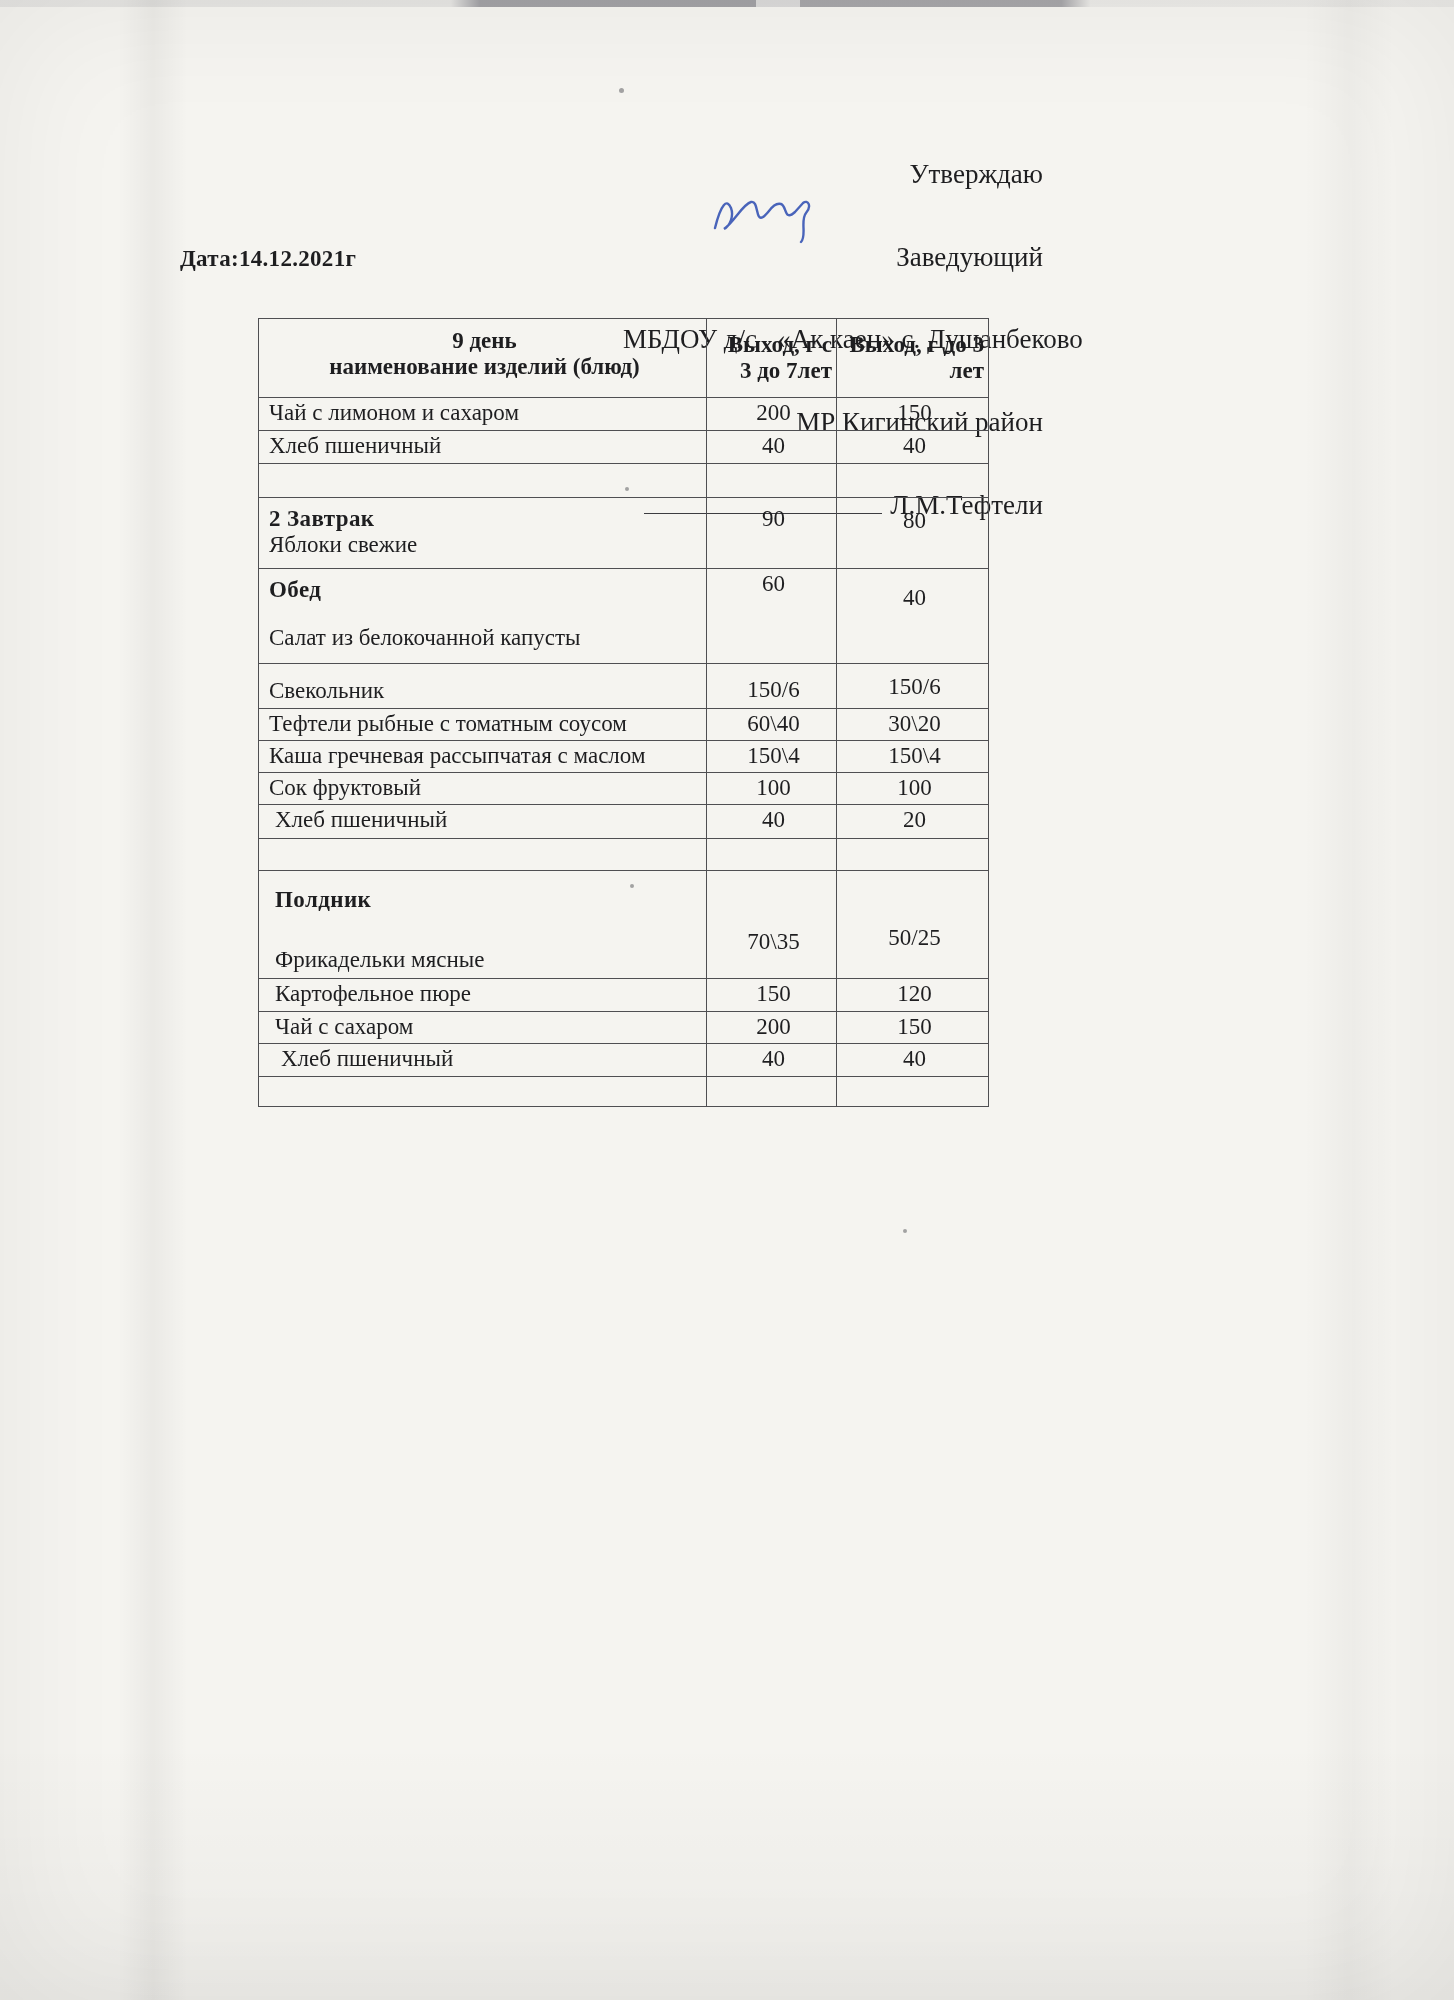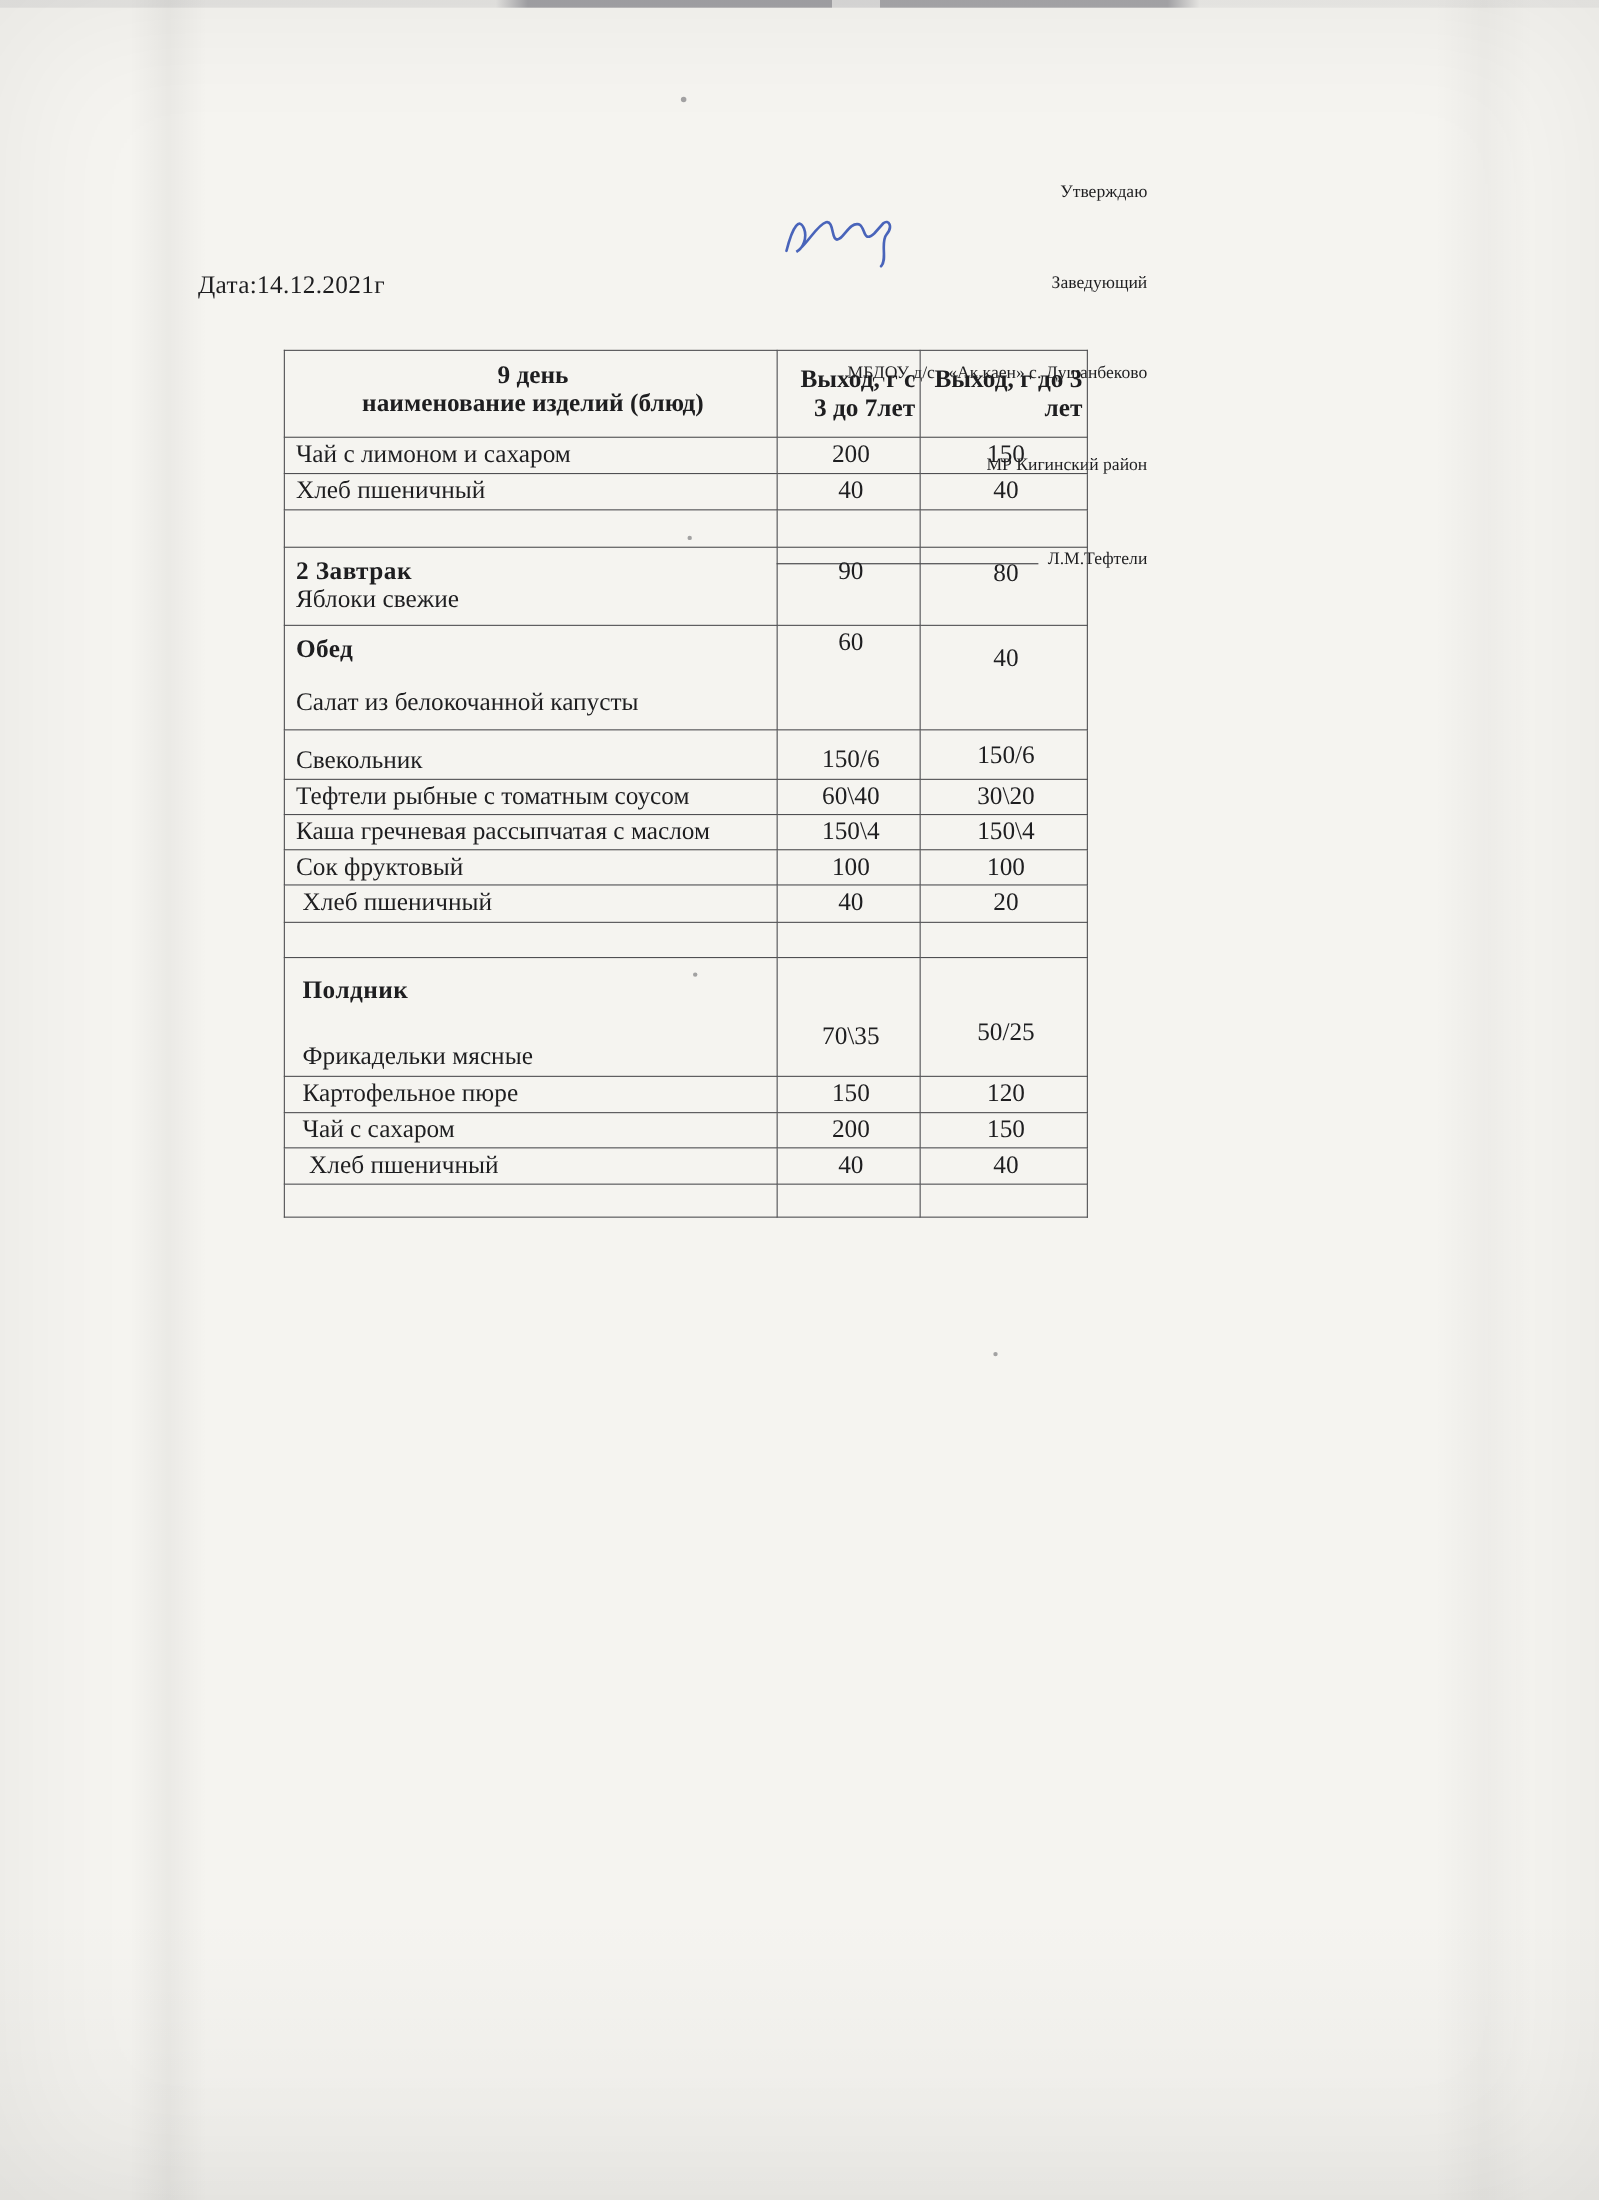--- a/index.html
+++ b/index.html
@@ -28,32 +28,32 @@
     background:linear-gradient(90deg, rgba(0,0,0,0) 0%, rgba(0,0,0,.03) 50%, rgba(0,0,0,0) 100%);
   }
   .shade-bottom {
     position:absolute; left:0; bottom:0; width:100%; height:260px;
     background:linear-gradient(180deg, rgba(0,0,0,0) 0%, rgba(0,0,0,.04) 100%);
   }
   .speck { position:absolute; background:#6a6a6e; border-radius:50%; opacity:.6; }
 
   .approval {
     position:absolute; left:623px; top:106px; width:420px;
-    text-align:right; font-size:16px; line-height:27.5px; white-space:pre;
+    text-align:right; font-size:27px; line-height:27.5px; white-space:pre;
   }
   .sign-row { margin-top:1px; }
   .sign-line {
     display:inline-block; width:238px; border-bottom:1.4px solid #3c3c40;
     height:20px; vertical-align:baseline; margin-right:8px;
   }
   .signature-svg { position:absolute; left:82px; top:84px; }
 
   .date-line {
     position:absolute; left:180px; top:246px;
-    font-size:23px; font-weight:normal; letter-spacing:.3px;
+    font-size:23px; font-weight:bold; letter-spacing:.3px;
   }
 
   table.menu {
     position:absolute; left:258px; top:318px;
     border-collapse:collapse; table-layout:fixed; width:730px;
     font-size:23px; line-height:26px;
   }
   table.menu td {
     border:1px solid #4f4f52; vertical-align:top;
     padding:2px 6px 0 10px; overflow:hidden;

